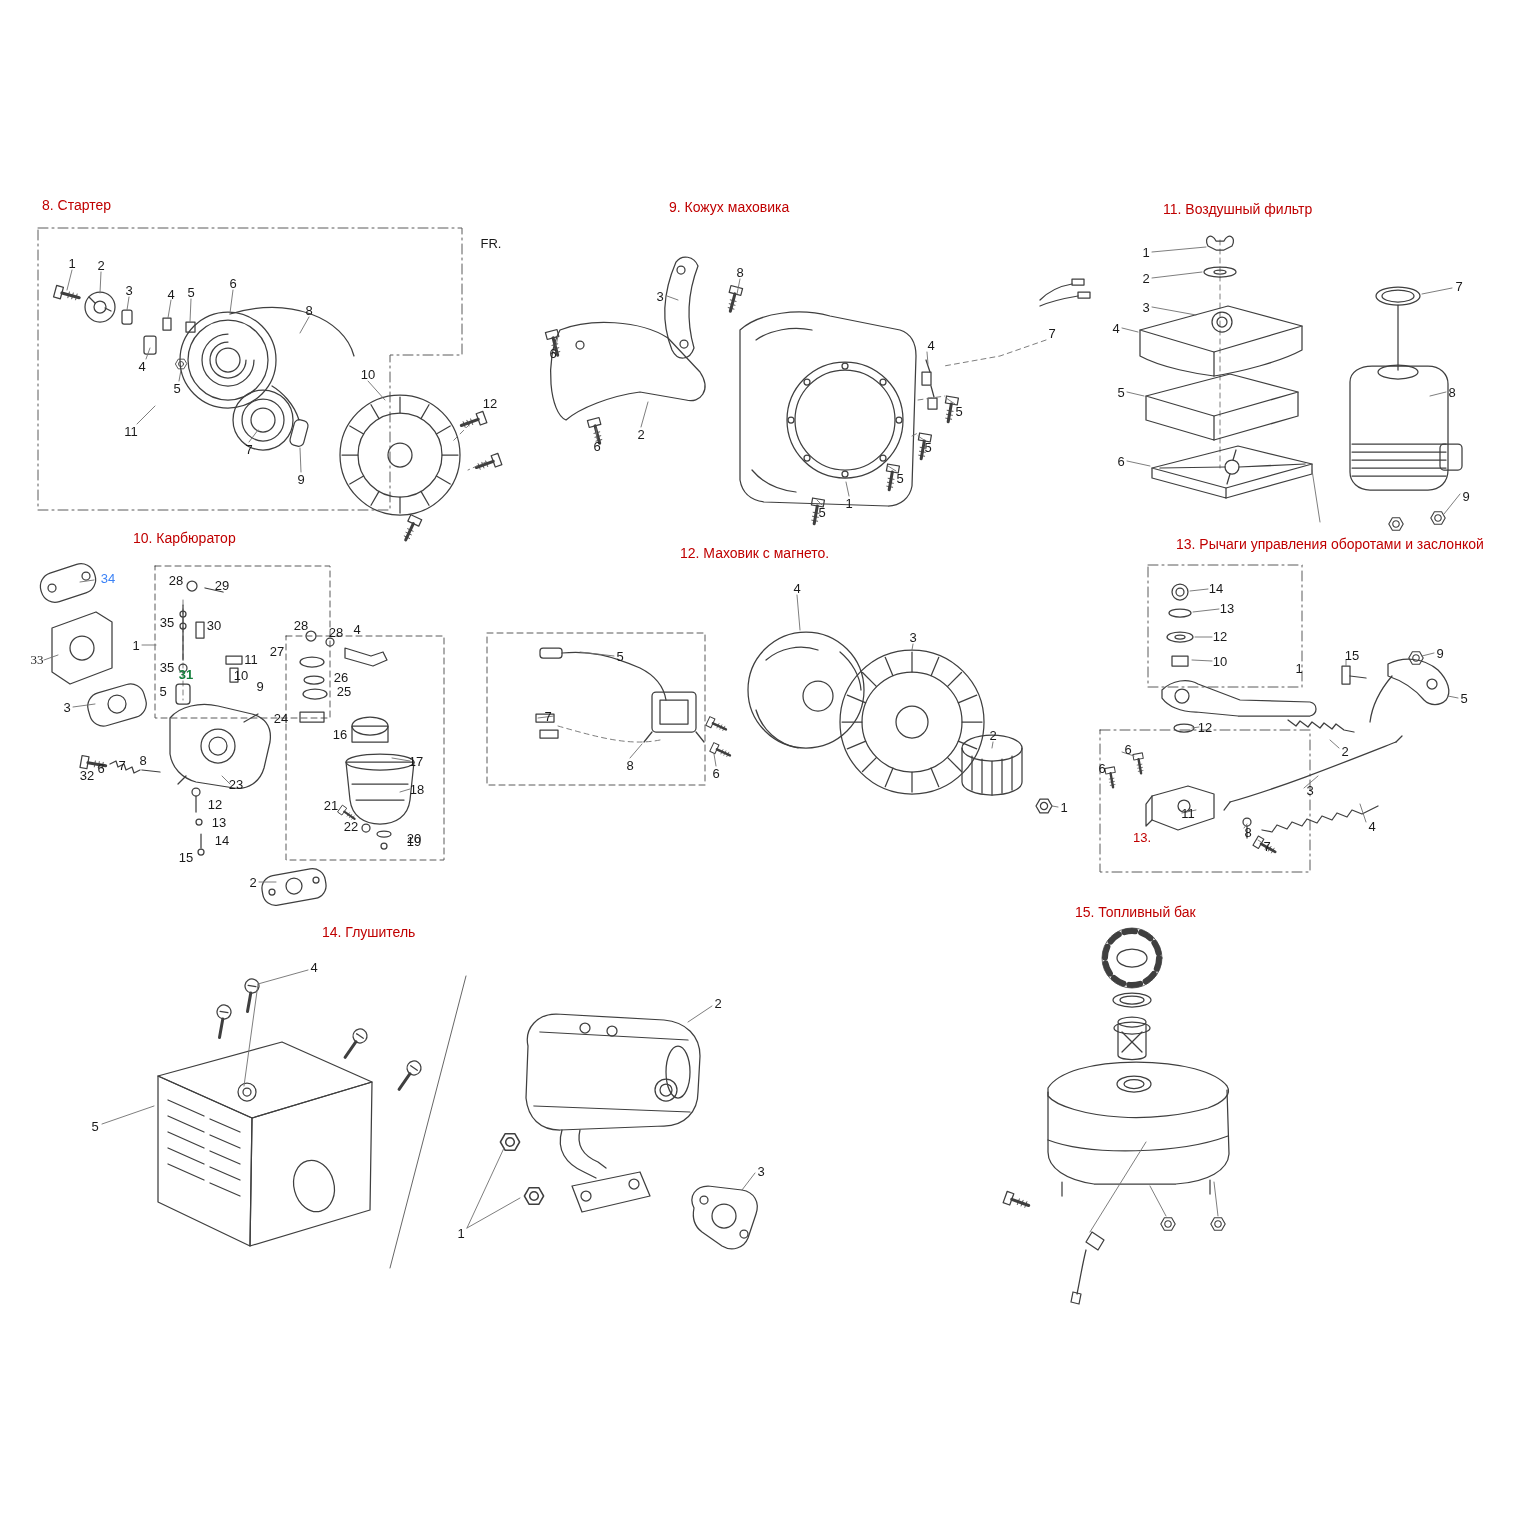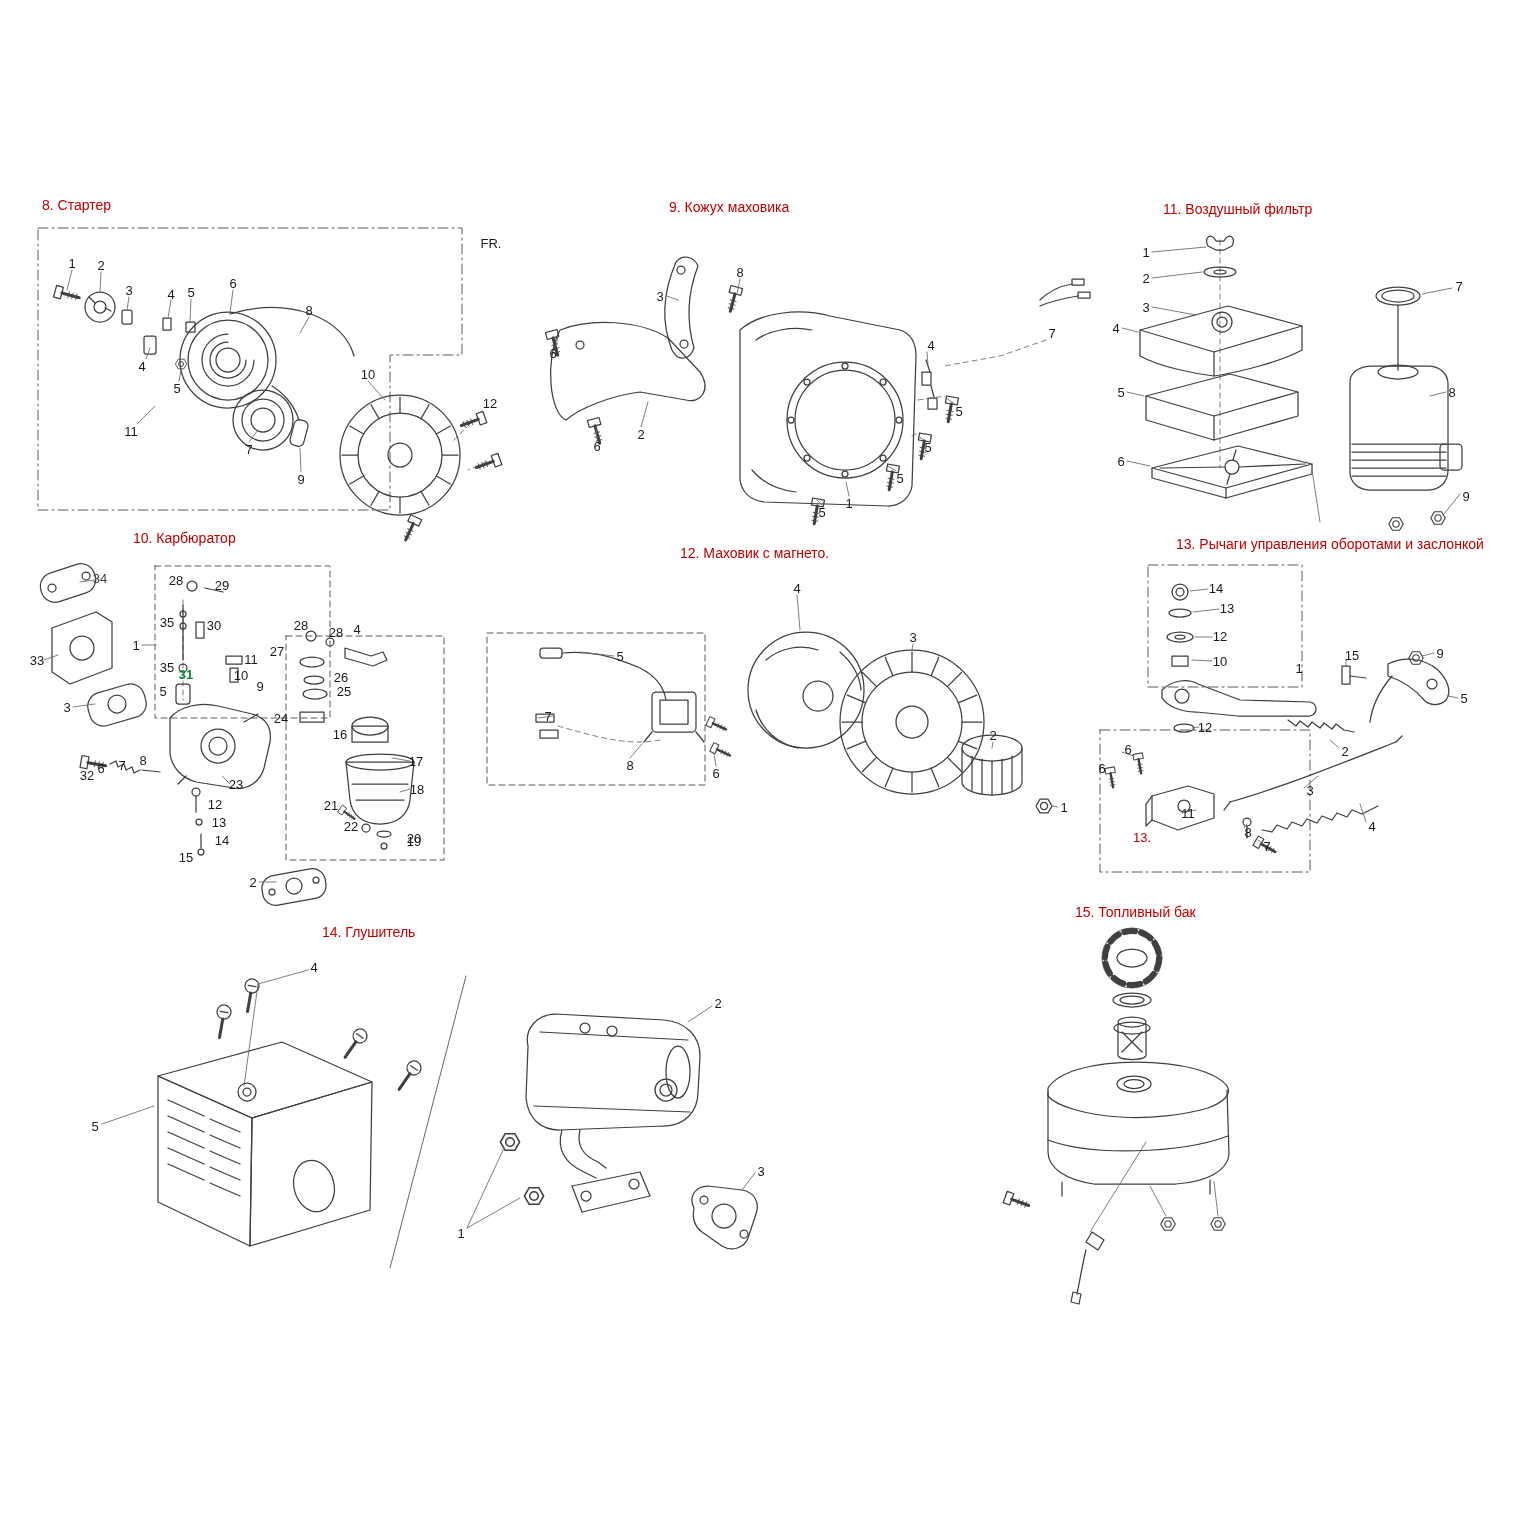--- a/index.html
+++ b/index.html
@@ -533,27 +533,27 @@
       <span class="callout" style="left: 822px; top: 512px; color: rgb(26, 26, 26);">5</span>
       <span class="callout" style="left: 1146px; top: 252px; color: rgb(26, 26, 26);">1</span>
       <span class="callout" style="left: 1146px; top: 278px; color: rgb(26, 26, 26);">2</span>
       <span class="callout" style="left: 1146px; top: 307px; color: rgb(26, 26, 26);">3</span>
       <span class="callout" style="left: 1116px; top: 328px; color: rgb(26, 26, 26);">4</span>
       <span class="callout" style="left: 1121px; top: 392px; color: rgb(26, 26, 26);">5</span>
       <span class="callout" style="left: 1121px; top: 461px; color: rgb(26, 26, 26);">6</span>
       <span class="callout" style="left: 1459px; top: 286px; color: rgb(26, 26, 26);">7</span>
       <span class="callout" style="left: 1452px; top: 392px; color: rgb(26, 26, 26);">8</span>
       <span class="callout" style="left: 1466px; top: 496px; color: rgb(26, 26, 26);">9</span>
-      <span class="callout" style="left: 100px; top: 578px; color: #404040; text-align: center;">34</span>
+      <span class="callout" style="left: 108px; top: 578px; color: #3b82f6; text-align: center;">34</span>
       <span class="callout" style="left: 176px; top: 580px; color: rgb(26, 26, 26);">28</span>
       <span class="callout" style="left: 222px; top: 585px; color: rgb(26, 26, 26);">29</span>
       <span class="callout" style="left: 167px; top: 622px; color: rgb(26, 26, 26);">35</span>
       <span class="callout" style="left: 214px; top: 625px; color: rgb(26, 26, 26);">30</span>
       <span class="callout" style="left: 136px; top: 645px; color: rgb(26, 26, 26);">1</span>
-      <span class="callout" style="left: 37px; top: 660px; color: rgb(26, 26, 26);">33</span>
+      <span class="callout" style="left: 37px; top: 660px; color: rgb(26, 26, 26); font-family: Liberation Serif, serif;">33</span>
       <span class="callout" style="left: 301px; top: 625px; color: rgb(26, 26, 26);">28</span>
       <span class="callout" style="left: 336px; top: 632px; color: rgb(26, 26, 26);">28</span>
       <span class="callout" style="left: 357px; top: 629px; color: rgb(26, 26, 26);">4</span>
       <span class="callout" style="left: 277px; top: 651px; color: rgb(26, 26, 26);">27</span>
       <span class="callout" style="left: 251px; top: 659px; color: rgb(26, 26, 26);">11</span>
       <span class="callout" style="left: 241px; top: 675px; color: rgb(26, 26, 26);">10</span>
       <span class="callout" style="left: 260px; top: 686px; color: rgb(26, 26, 26);">9</span>
       <span class="callout" style="left: 341px; top: 677px; color: rgb(26, 26, 26);">26</span>
       <span class="callout" style="left: 167px; top: 667px; color: rgb(26, 26, 26);">35</span>
       <span class="callout" style="left: 186px; top: 674px; color: #15803d; font-weight: bold;">31</span>

